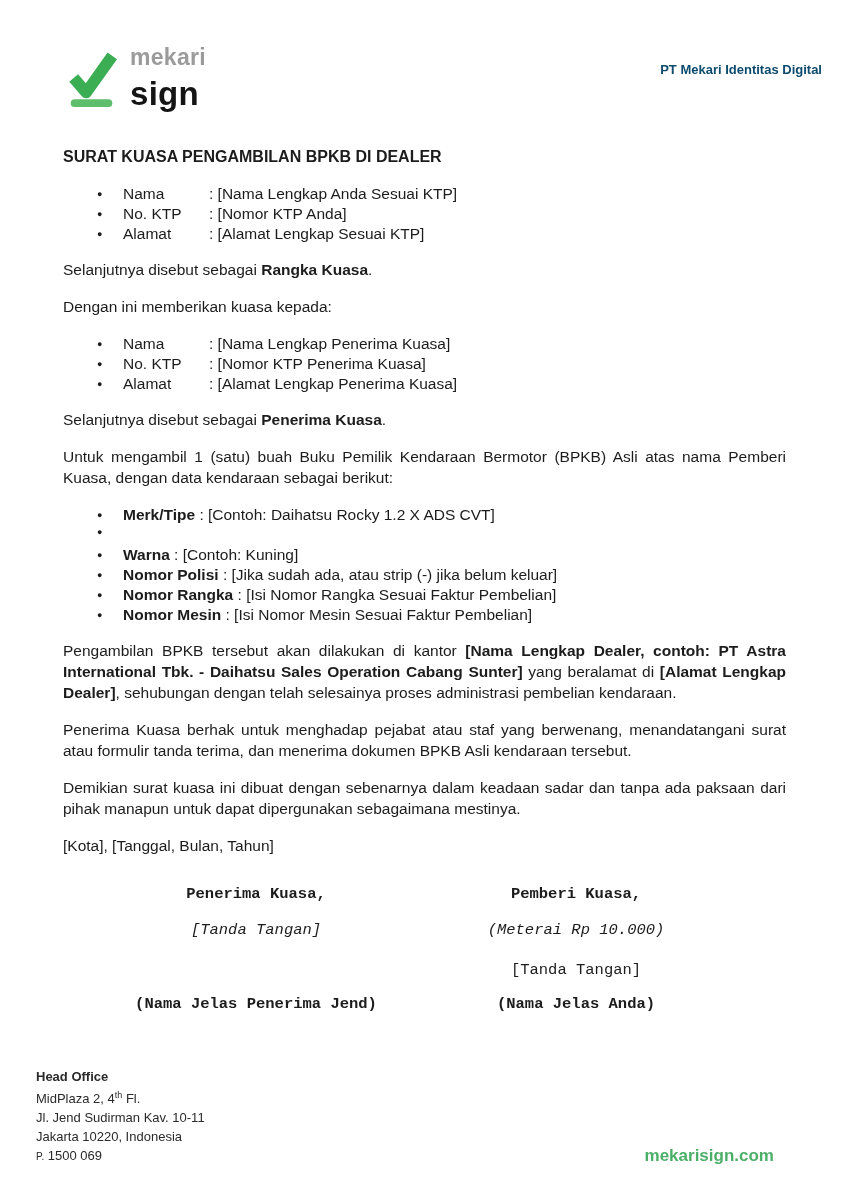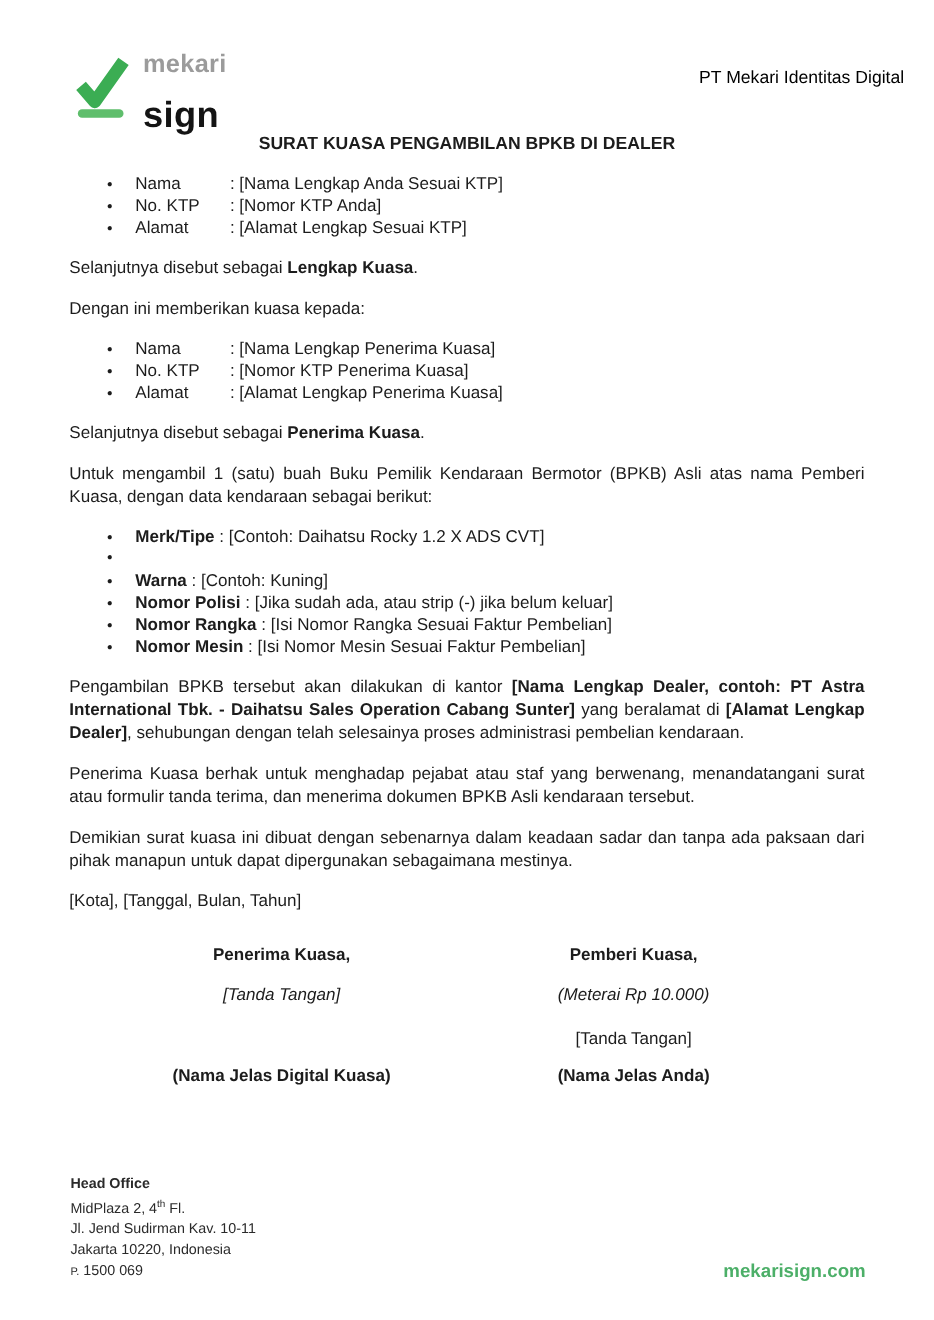--- a/index.html
+++ b/index.html
@@ -17,51 +17,51 @@
   .header {
     display: flex;
     justify-content: space-between;
     align-items: flex-start;
     padding: 46px 27px 0 64px;
   }
   .brand { display: flex; align-items: flex-start; gap: 10px; }
   .brand svg { display: block; margin-top: 2px; }
   .brand-words { display: flex; flex-direction: column; line-height: 1; }
   .brand-top { color: #9b9b9b; font-size: 23px; font-weight: 700; letter-spacing: 0.3px; }
-  .brand-bottom { color: #141414; font-size: 33px; font-weight: 700; margin-top: 18px; letter-spacing: 0.3px; }
-  .company { font-size: 16px; font-weight: 400; color: #000000; margin-top: 16px; }
+  .brand-bottom { color: #141414; font-size: 33px; font-weight: 700; margin-top: 8px; letter-spacing: 0.3px; }
+  .company { font-size: 13px; font-weight: 700; color: #0c4a6e; margin-top: 16px; }
   
   .content { padding: 0 63px; font-size: 15.5px; line-height: 21px; }
-  .doc-title { text-align: center; font-weight: 700; font-size: 16px; }
+  .doc-title { font-weight: 700; font-size: 16px; margin-top: 36px; }
   p.para { margin: 16px 0 0 0; }
   p.justify { text-align: justify; }
   .bold { font-weight: 700; }
   .italic { font-style: italic; }
   
   .kv-list, .veh-list { margin: 16px 0 0 0; padding: 0 0 0 34px; list-style: none; }
   .kv-item, .veh-item { display: flex; align-items: baseline; height: 20px; }
   .bullet { width: 26px; font-size: 9px; flex: none; position: relative; top: -2px; }
   .kv-label { width: 86px; flex: none; }
   .kv-value { white-space: pre; }
   .veh-text { white-space: pre-wrap; }
   
-  .sig-block { display: flex; margin-top: 28px; padding-left: 33px; }
+  .sig-block { display: flex; margin-top: 28px; padding-left: 33px; font-family: Liberation Mono, monospace; }
   .sig-col { width: 320px; text-align: center; }
   .sig-role { font-weight: 700; }
   .sig-line2 { margin-top: 15px; }
   .sig-line3 { margin-top: 19px; height: 21px; }
   .sig-name { font-weight: 700; margin-top: 13px; }
   
   .footer {
     position: absolute;
-    left: 0; right: 4px; bottom: 34px;
+    left: 0; right: 17px; bottom: 34px;
     display: flex;
     justify-content: space-between;
     align-items: flex-end;
-    padding: 0 58px 0 64px;
+    padding: 0 58px 0 36px;
   }
   .footer-left { font-size: 13px; line-height: 19px; color: #2a2a2a; }
   .office-title { font-weight: 700; }
   .phone-label { font-size: 10px; }
   .website { color: #4caf68; font-weight: 700; font-size: 17px; text-decoration: none; margin-left: 48px; }
   sup { font-size: 9px; }
 </style>
 </head>
 <body>
 
@@ -99,21 +99,21 @@
         <span class="kv-label">No. KTP</span>
         <span class="kv-value">: [Nomor KTP Anda]</span>
       </li>
       <li class="kv-item">
         <span class="bullet">●</span>
         <span class="kv-label">Alamat</span>
         <span class="kv-value">: [Alamat Lengkap Sesuai KTP]</span>
       </li>
     </ul>
 
-    <p class="para"><span>Selanjutnya disebut sebagai </span><span class="bold">Lengkap Kuasa</span><span>.</span></p>
+    <p class="para"><span>Selanjutnya disebut sebagai </span><span class="bold">Rangka Kuasa</span><span>.</span></p>
 
     <p class="para">Dengan ini memberikan kuasa kepada:</p>
 
     <ul class="kv-list">
       <li class="kv-item">
         <span class="bullet">●</span>
         <span class="kv-label">Nama</span>
         <span class="kv-value">: [Nama Lengkap Penerima Kuasa]</span>
       </li>
       <li class="kv-item">
@@ -164,21 +164,21 @@
 
     <p class="para justify">Demikian surat kuasa ini dibuat dengan sebenarnya dalam keadaan sadar dan tanpa ada paksaan dari pihak manapun untuk dapat dipergunakan sebagaimana mestinya.</p>
 
     <p class="para">[Kota], [Tanggal, Bulan, Tahun]</p>
 
     <div class="sig-block">
       <div class="sig-col">
         <div class="sig-role">Penerima Kuasa,</div>
         <div class="sig-line2 italic">[Tanda Tangan]</div>
         <div class="sig-line3"></div>
-        <div class="sig-name">(Nama Jelas Digital Kuasa)</div>
+        <div class="sig-name">(Nama Jelas Penerima Jend)</div>
       </div>
       <div class="sig-col">
         <div class="sig-role">Pemberi Kuasa,</div>
         <div class="sig-line2 italic">(Meterai Rp 10.000)</div>
         <div class="sig-line3">[Tanda Tangan]</div>
         <div class="sig-name">(Nama Jelas Anda)</div>
       </div>
     </div>
 
   </div>

